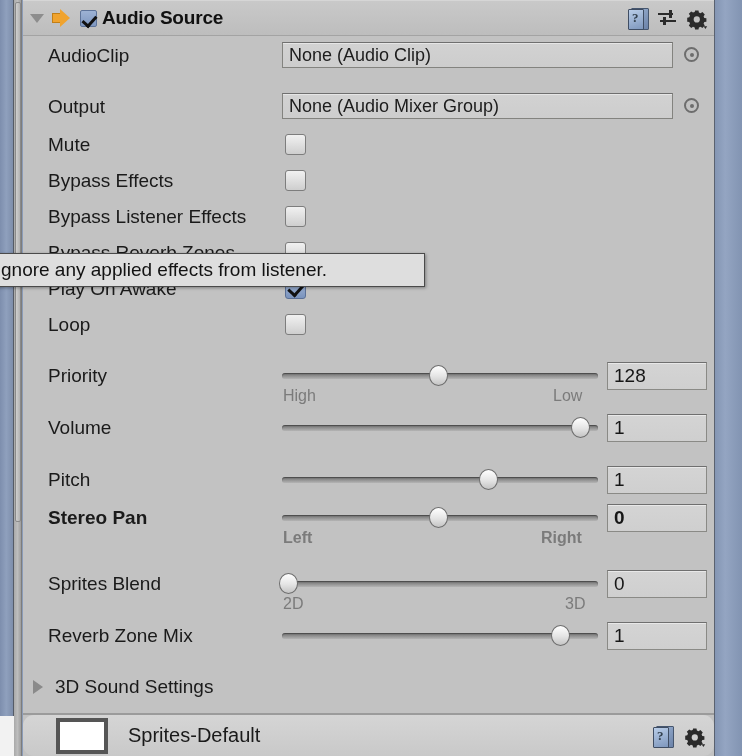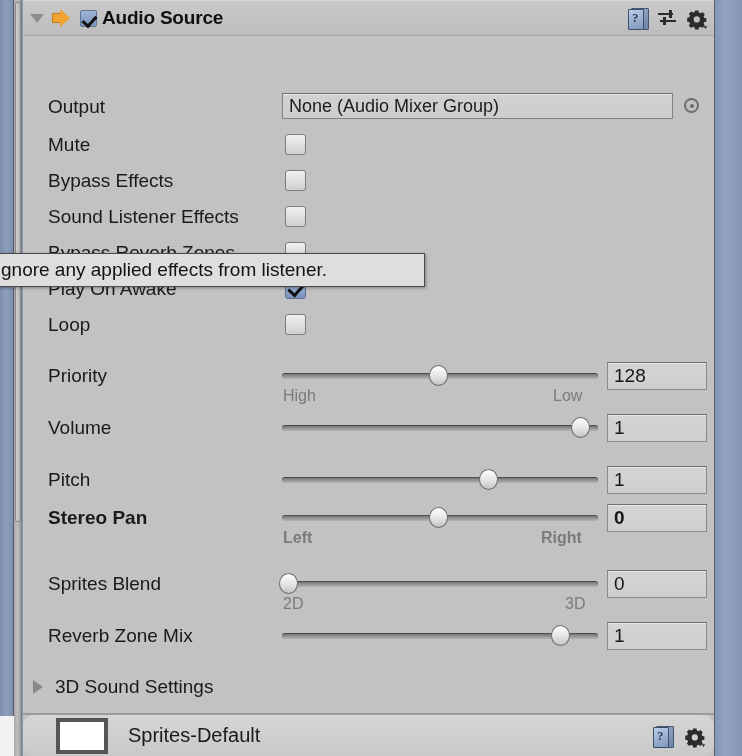--- a/index.html
+++ b/index.html
@@ -304,39 +304,44 @@
         <div class="icon-gear">
           <svg width="22" height="22" viewBox="0 0 22 22">
             <path fill="#2b2b2b" d="M9.1 2.4h3.4l.4 2.1 1.7.7 1.8-1.2 2.4 2.4-1.2 1.8.7 1.7 2.1.4v3.4l-2.1.4-.7 1.7 1.2 1.8-2.4 2.4-1.8-1.2-1.7.7-.4 2.1H9.1l-.4-2.1-1.7-.7-1.8 1.2-2.4-2.4 1.2-1.8-.7-1.7-2.1-.4V9.7l2.1-.4.7-1.7L2.8 5.8l2.4-2.4 1.8 1.2 1.7-.7z"></path>
             <circle cx="10.8" cy="11.4" r="3.1" fill="#c2c2c2"></circle>
             <path fill="#2b2b2b" d="M17.6 18.3h3.6l-1.8 2.6z"></path>
           </svg>
         </div>
       </div>
     </div>
 
+    <div class="row" style="top:42px;">
+      <div class="lbl">AudioClip</div>
+      <div class="objfield" style="left:259px; width:391px; top:0;">None (Audio Clip)</div>
+      <div class="objpicker" style="left:661px; top:5px;"></div>
+    </div>
 
     <div class="row" style="top:93px;">
       <div class="lbl">Output</div>
       <div class="objfield" style="left:259px; width:391px; top:0;">None (Audio Mixer Group)</div>
       <div class="objpicker" style="left:661px; top:5px;"></div>
     </div>
 
     <div class="row" style="top:131px;">
       <div class="lbl">Mute</div>
       <div class="cbox" style="left:262px; top:3px;"></div>
     </div>
 
     <div class="row" style="top:167px;">
       <div class="lbl">Bypass Effects</div>
       <div class="cbox" style="left:262px; top:3px;"></div>
     </div>
 
     <div class="row" style="top:203px;">
-      <div class="lbl">Sound Listener Effects</div>
+      <div class="lbl">Bypass Listener Effects</div>
       <div class="cbox" style="left:262px; top:3px;"></div>
     </div>
 
     <div class="row" style="top:239px;">
       <div class="lbl">Bypass Reverb Zones</div>
       <div class="cbox" style="left:262px; top:3px;"></div>
     </div>
 
     <div class="row" style="top:275px;">
       <div class="lbl">Play On Awake</div>

